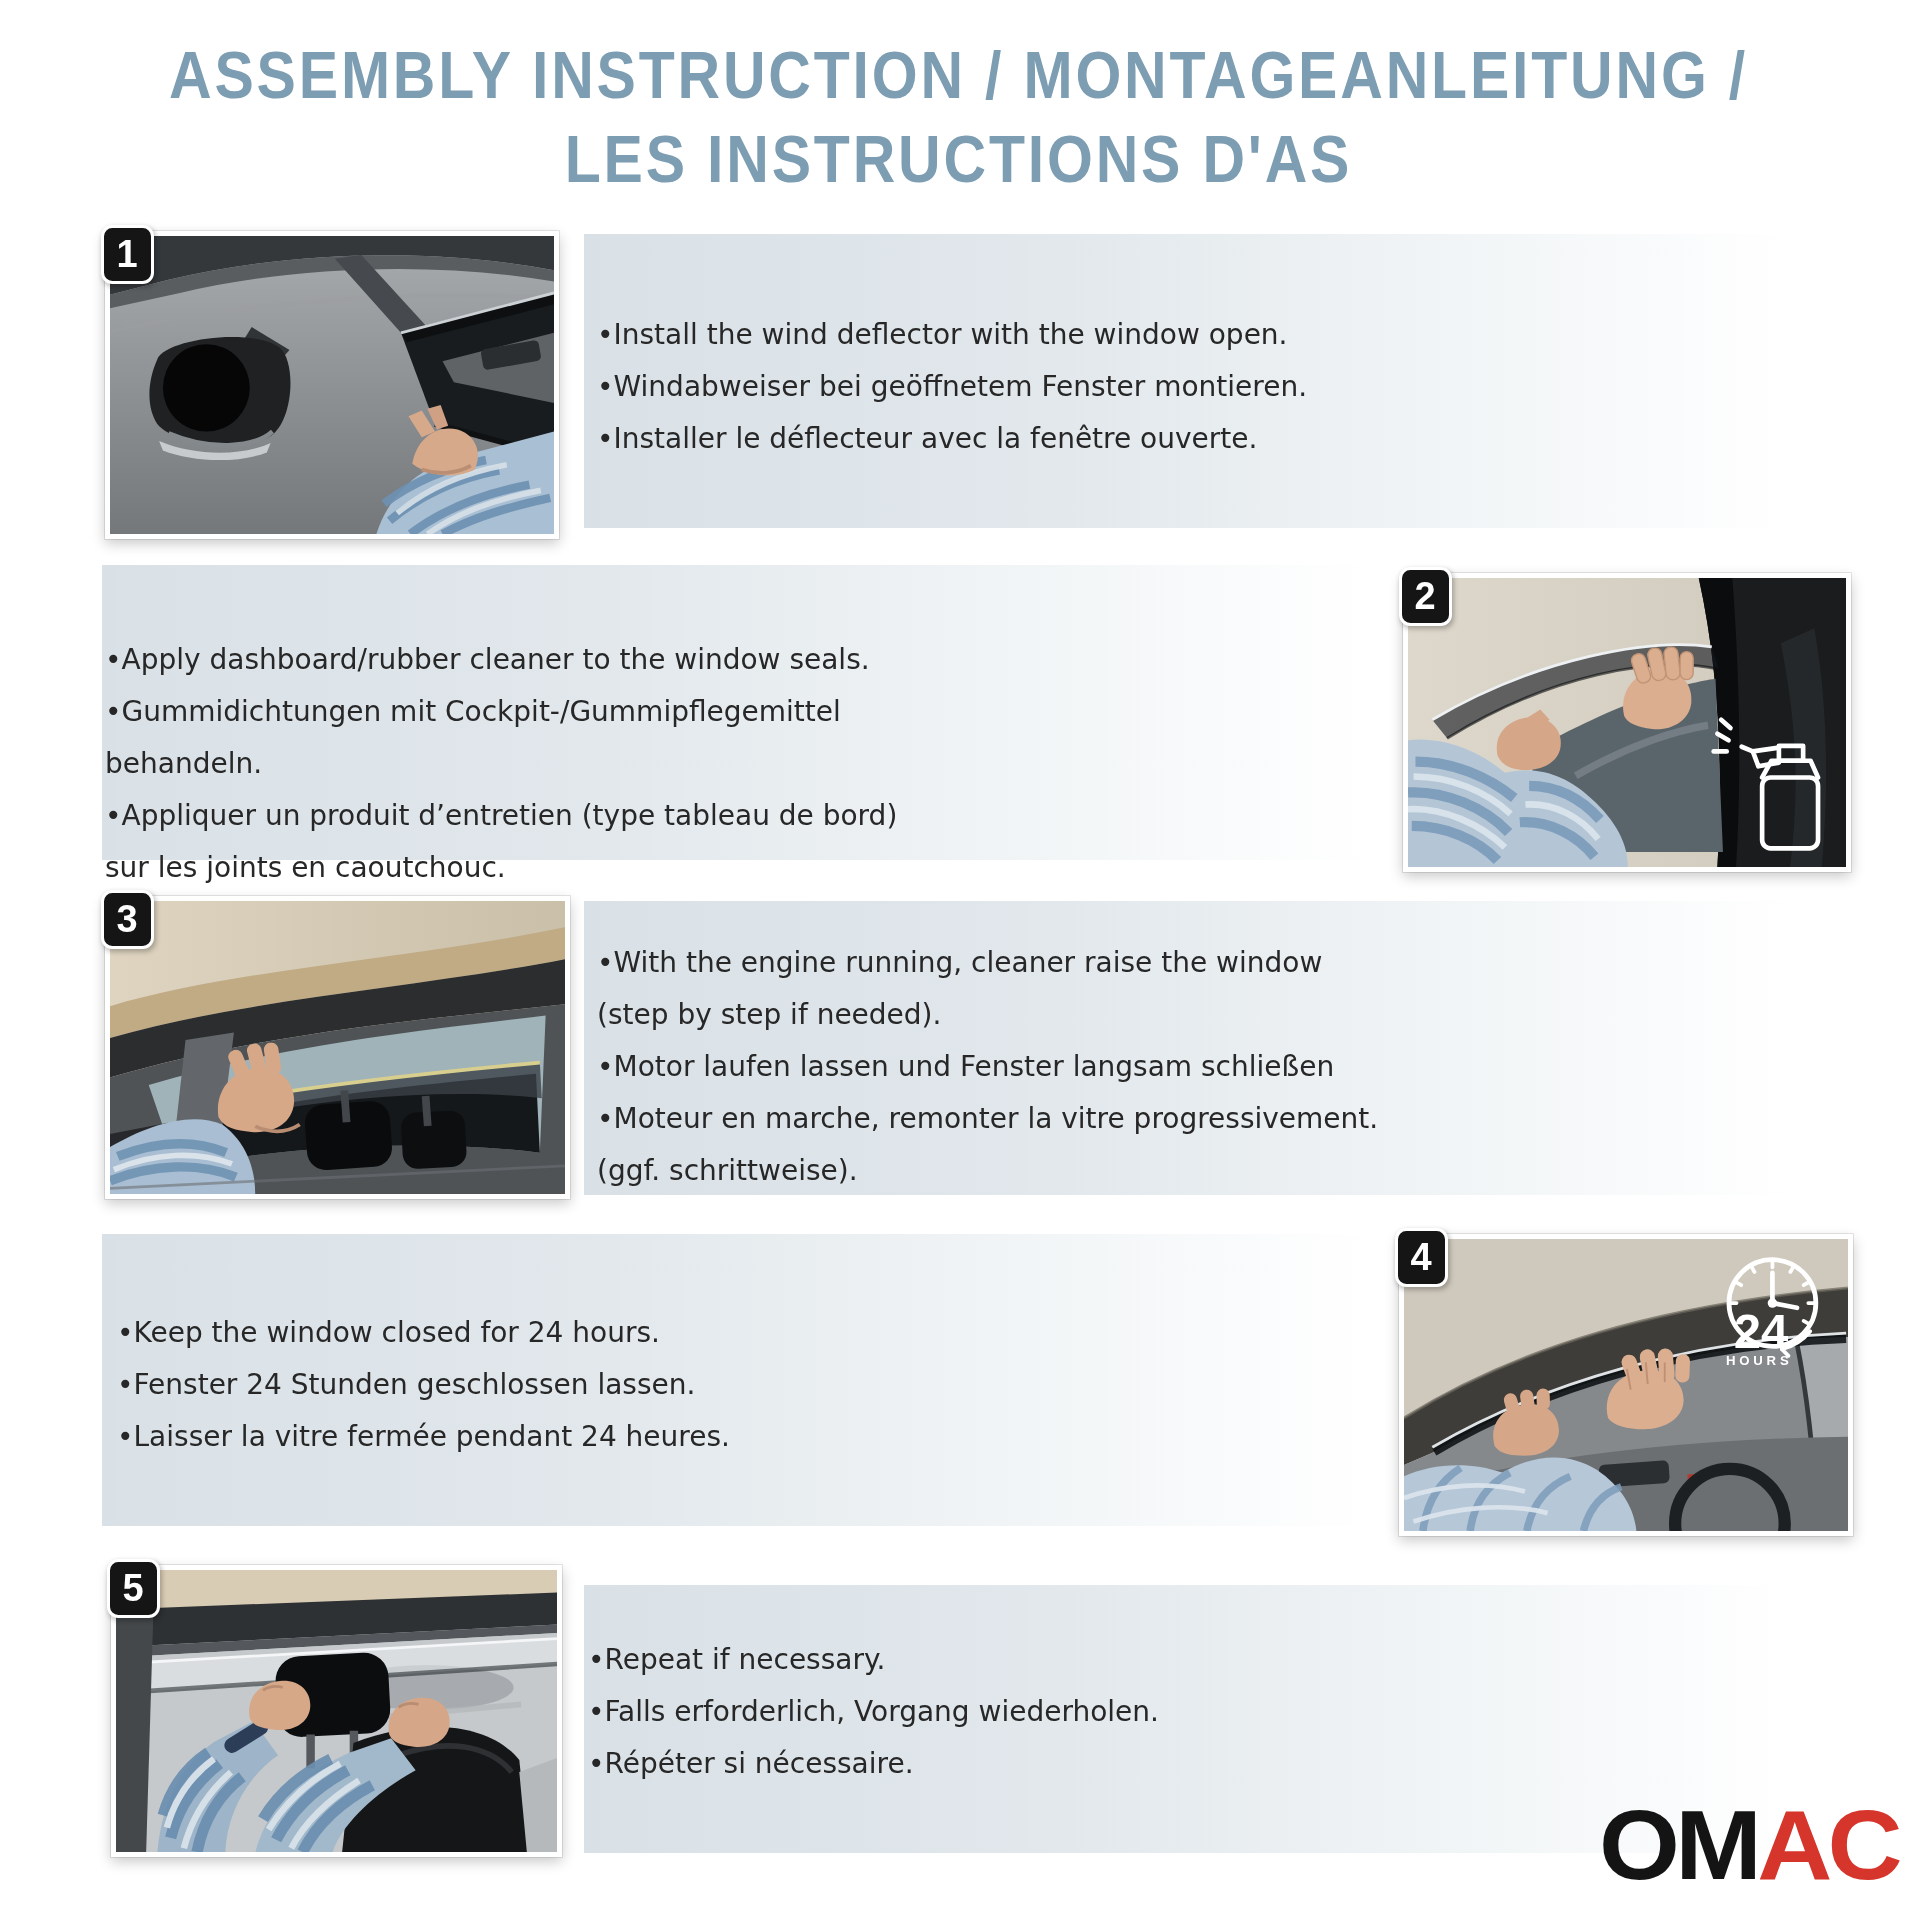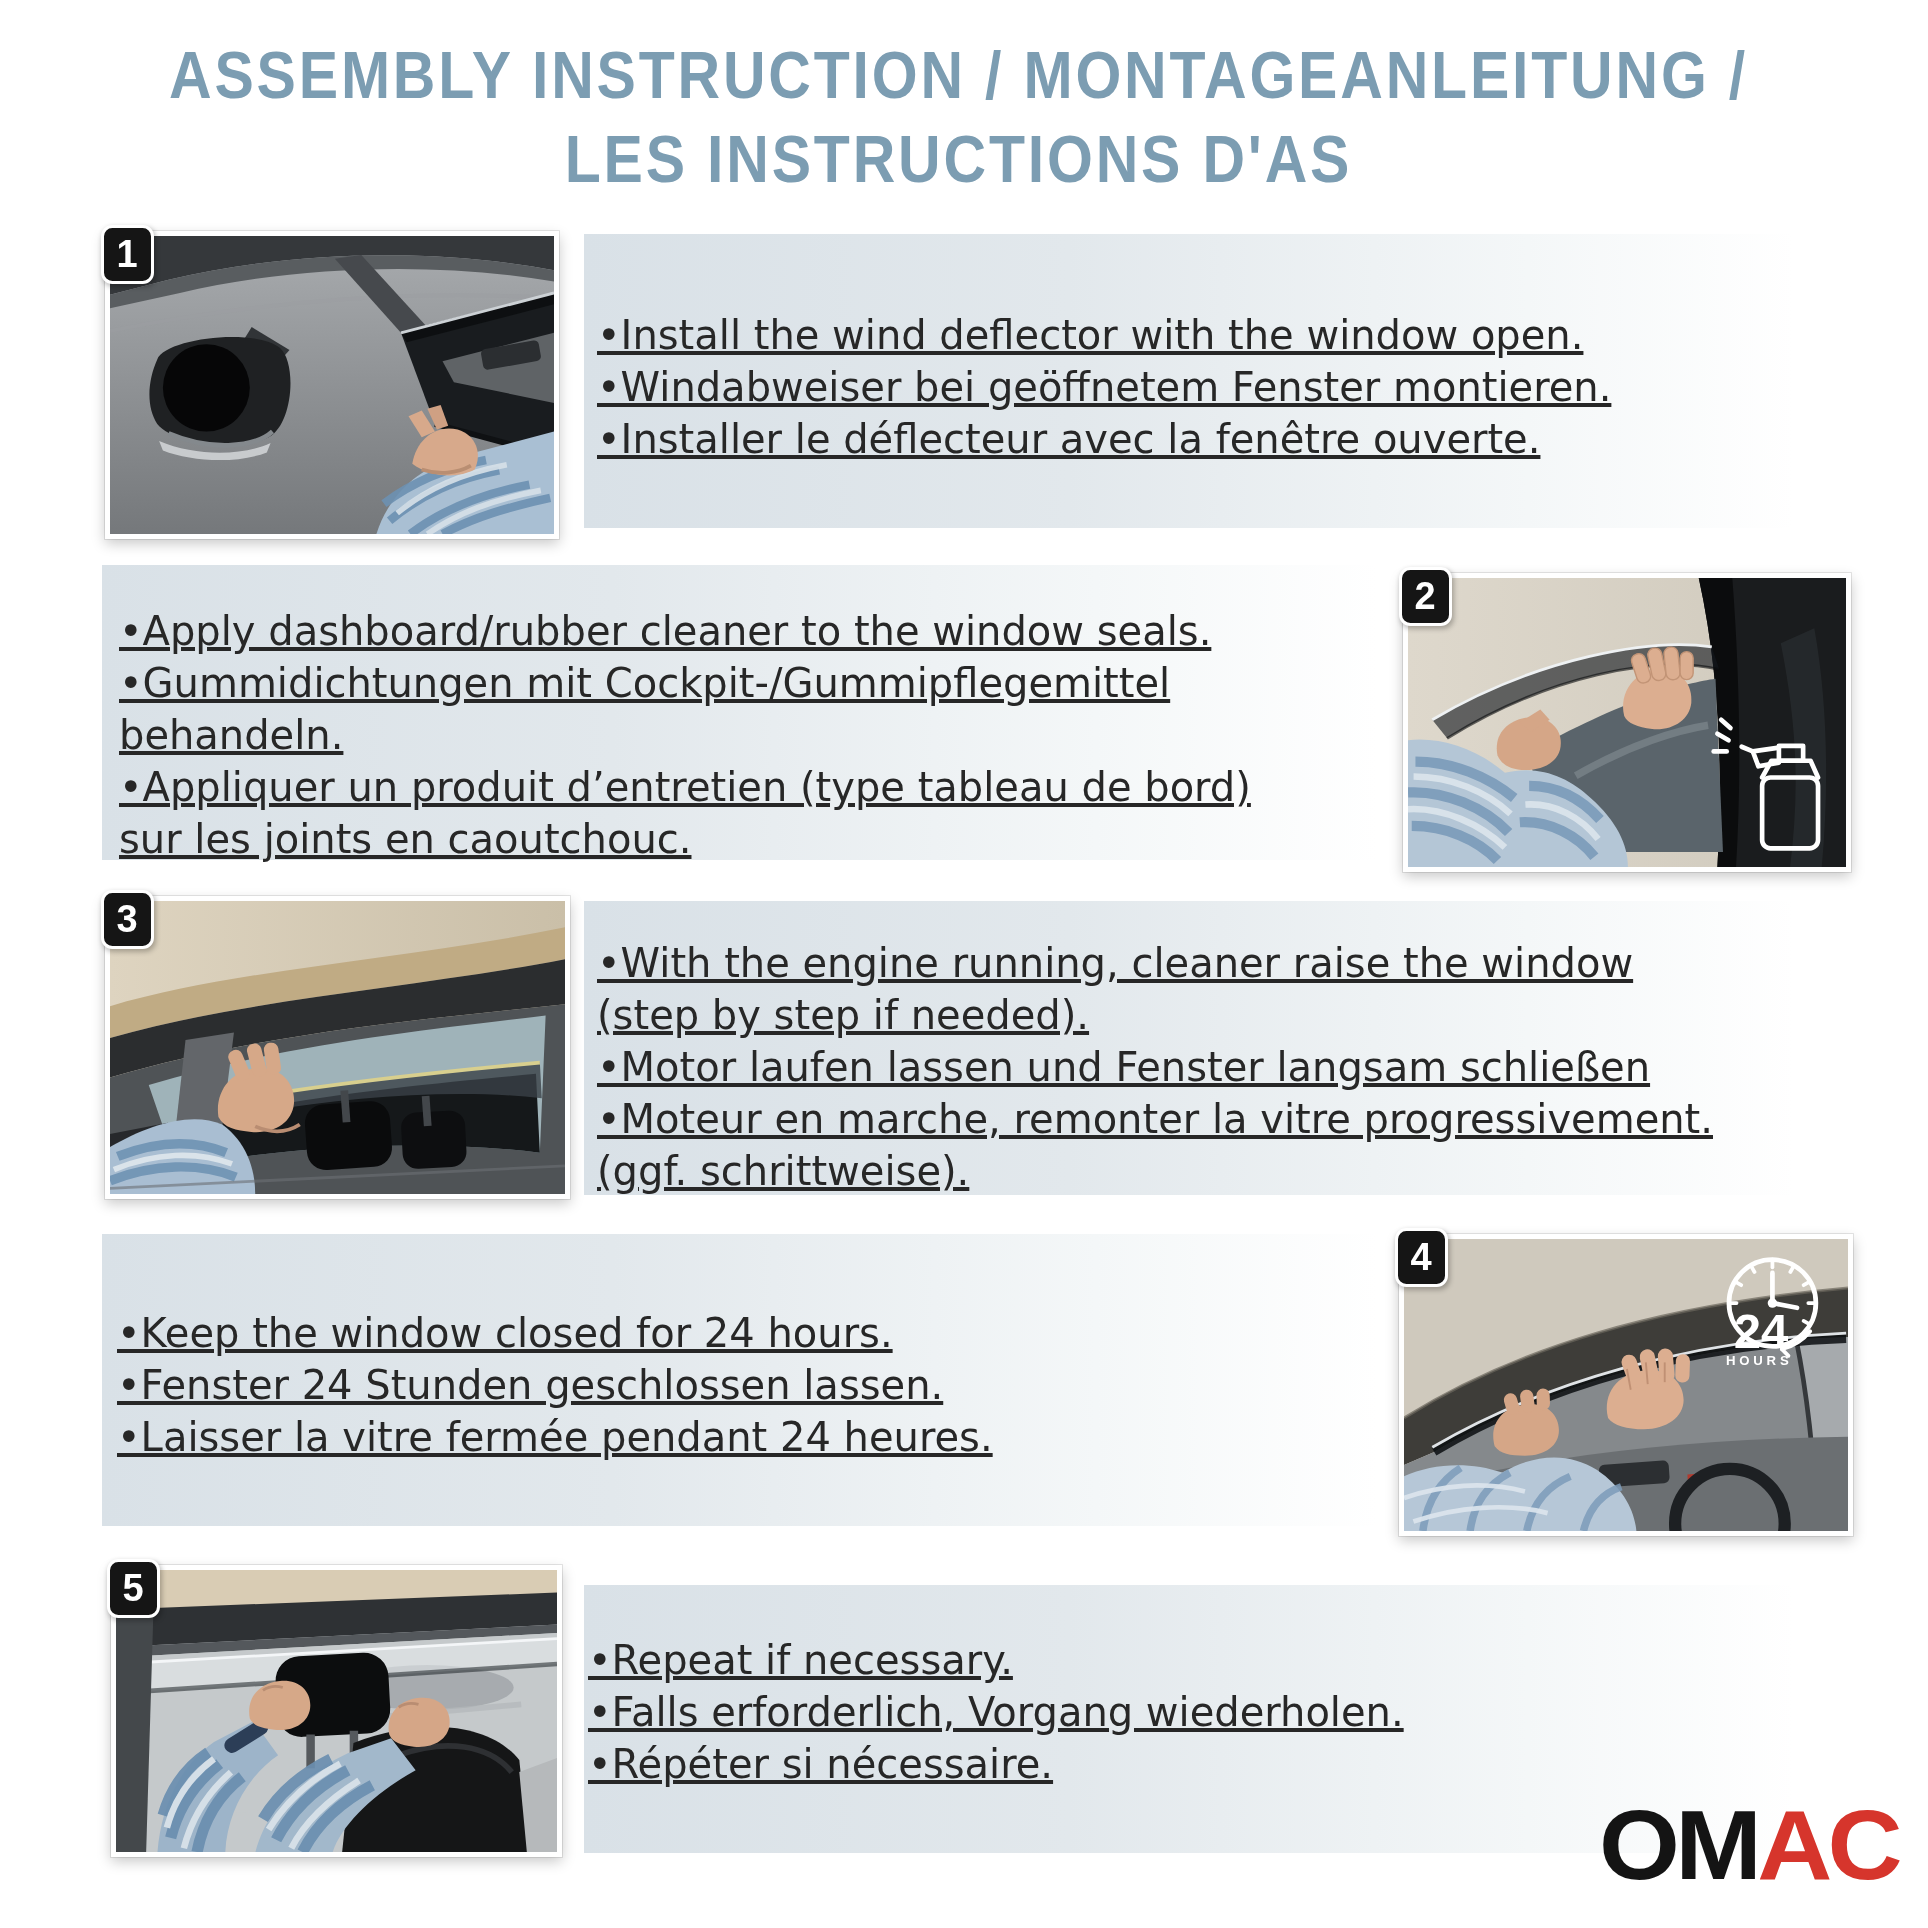--- a/index.html
+++ b/index.html
@@ -4,22 +4,22 @@
 <style>
   html,body{margin:0;padding:0;background:#ffffff;}
   .page{position:relative;width:1917px;height:1928px;background:#ffffff;overflow:hidden;
         font-family:"Liberation Sans",sans-serif;}
   
   .title{position:absolute;left:0;top:34px;width:100%;text-align:center;
          color:#7c9db2;font-weight:bold;font-size:59px;line-height:75px;letter-spacing:2.8px;
          transform:scaleY(1.12);transform-origin:50% 0;}
   
   .panel{position:absolute;background:linear-gradient(90deg,#d9e1e7 0%,#e2e8ec 40%,#f4f7f8 78%,#ffffff 100%);}
-  .panel .lines{font-family:"DejaVu Sans",sans-serif;font-size:40px;line-height:52px;
-                color:#272727;white-space:nowrap;text-decoration:underline;}
+  .panel .lines{font-family:"DejaVu Sans",sans-serif;font-size:28px;line-height:52px;
+                color:#272727;white-space:nowrap;}
   
   .photo{position:absolute;border:5.6px solid #ffffff;
          box-shadow:0 4.7px 13px rgba(0,0,0,0.22),0 0 0 0.9px #e4e4e4;background:#9a9da0;}
   .photo svg{display:block;width:100%;height:100%;}
   .badge{position:absolute;left:-9.4px;top:-11.3px;width:47px;height:53px;
          background:#151515;border:3.8px solid #ffffff;border-radius:11.3px;
          color:#ffffff;font-weight:bold;font-size:38px;
          display:flex;align-items:center;justify-content:center;
          box-shadow:1.9px 2.8px 5.6px rgba(0,0,0,0.25);}
   
@@ -85,21 +85,21 @@
       <div class="lines" style="padding:75px 19px 0 13px;">
         <div>•Install the wind deflector with the window open.</div>
         <div>•Windabweiser bei geöffnetem Fenster montieren.</div>
         <div>•Installer le déflecteur avec la fenêtre ouverte.</div>
       </div>
     </div>
   </section>
 
   <section>
     <div class="panel" style="left:102px;top:565px;width:1275px;height:295px;">
-      <div class="lines" style="padding:40px 19px 0 17px;">
+      <div class="lines" style="padding:40px 19px 0 3px;margin-top:29px;">
         <div>•Apply dashboard/rubber cleaner to the window seals.</div>
         <div>•Gummidichtungen mit Cockpit-/Gummipflegemittel</div>
         <div>behandeln.</div>
         <div>•Appliquer un produit d’entretien (type tableau de bord)</div>
         <div>sur les joints en caoutchouc.</div>
       </div>
     </div>
     <figure class="photo" style="left:1403px;top:573px;width:438px;height:289px;margin:0;">
       <svg viewBox="0 0 470 310" preserveAspectRatio="none">
         <defs>

